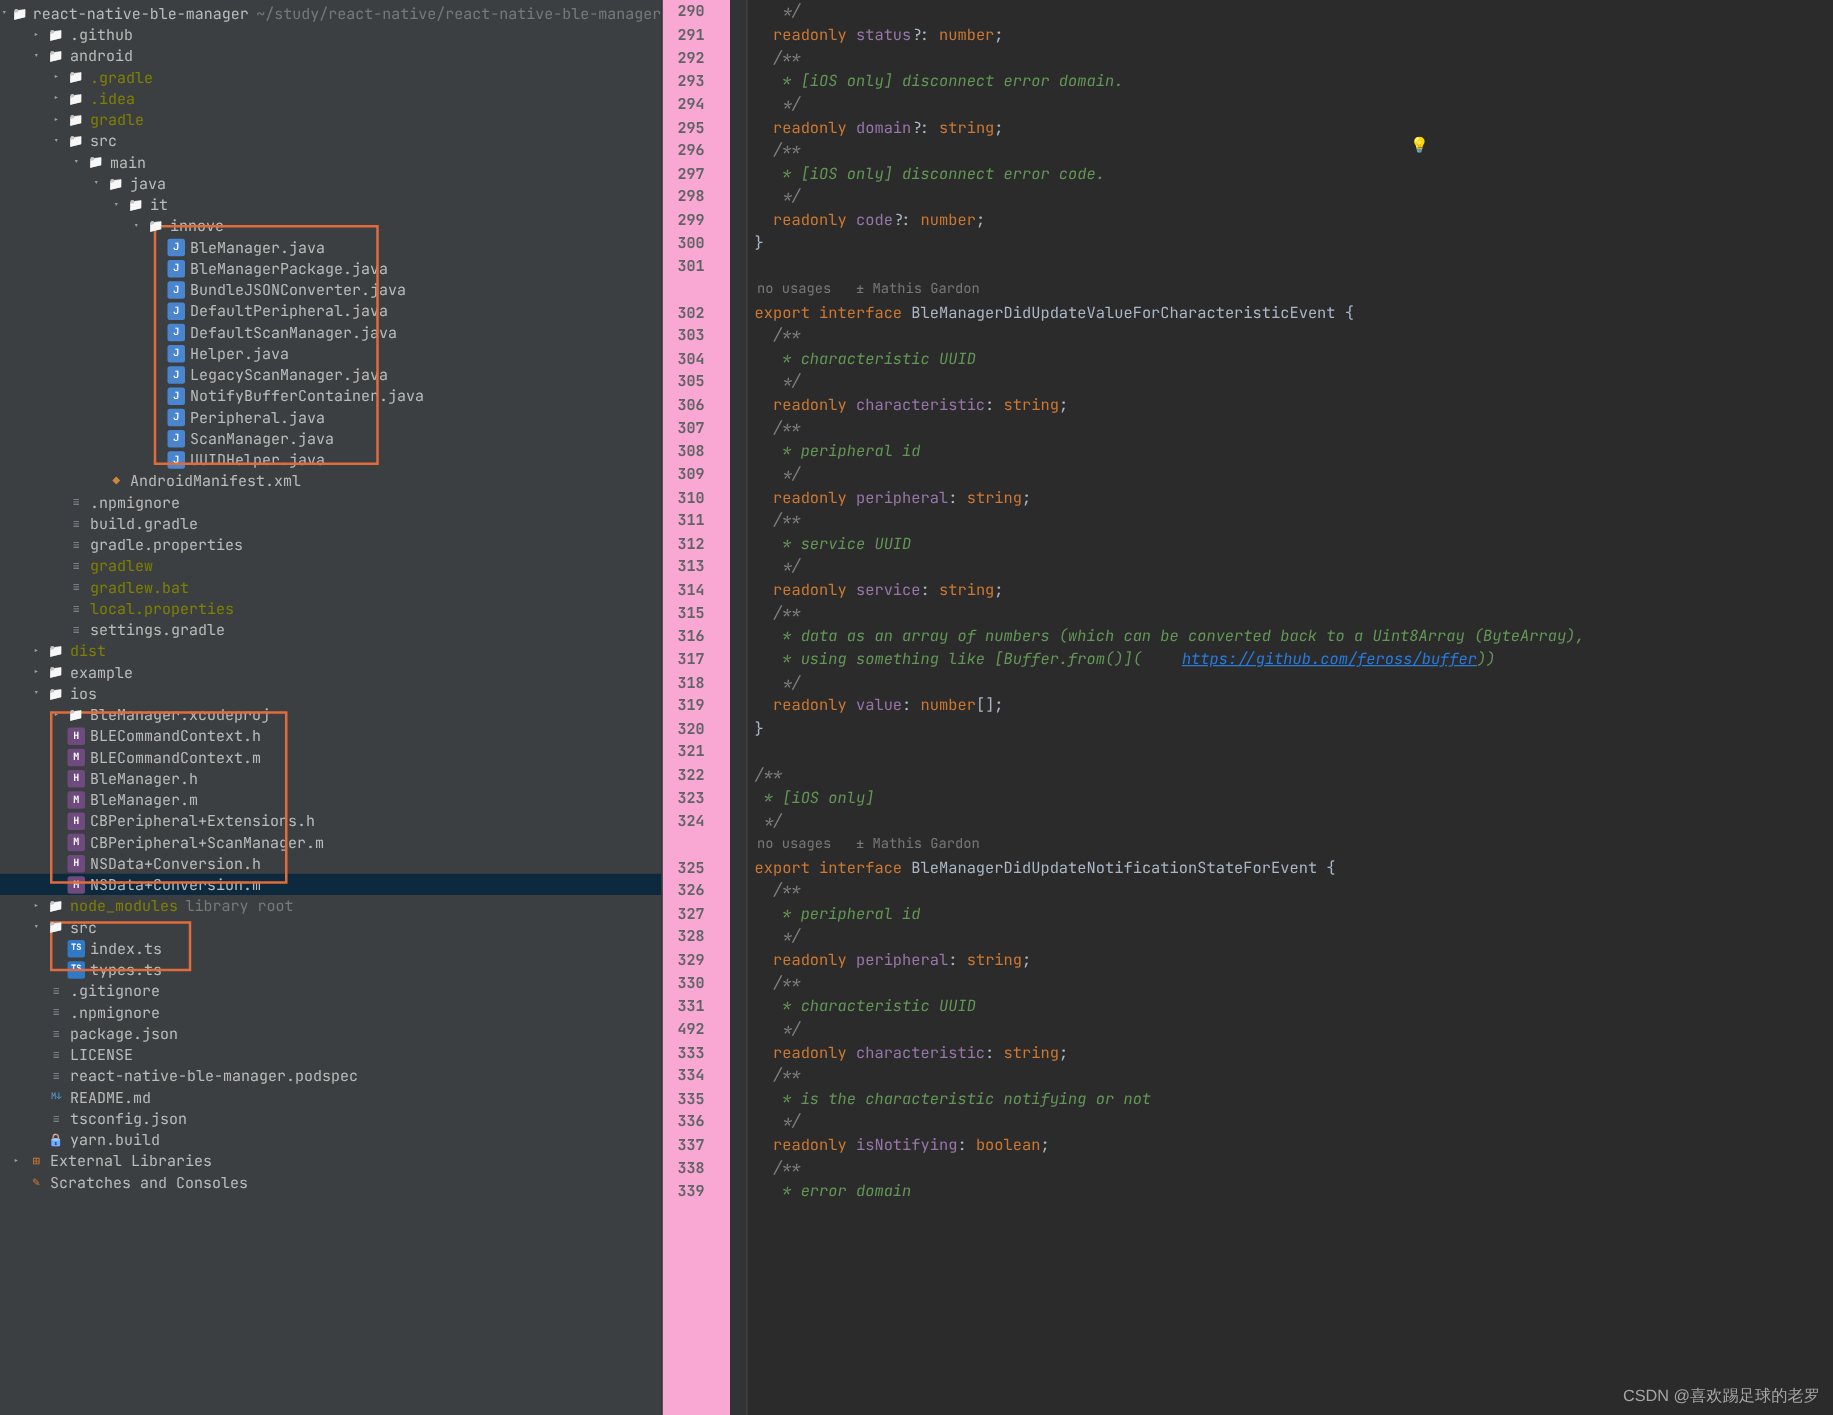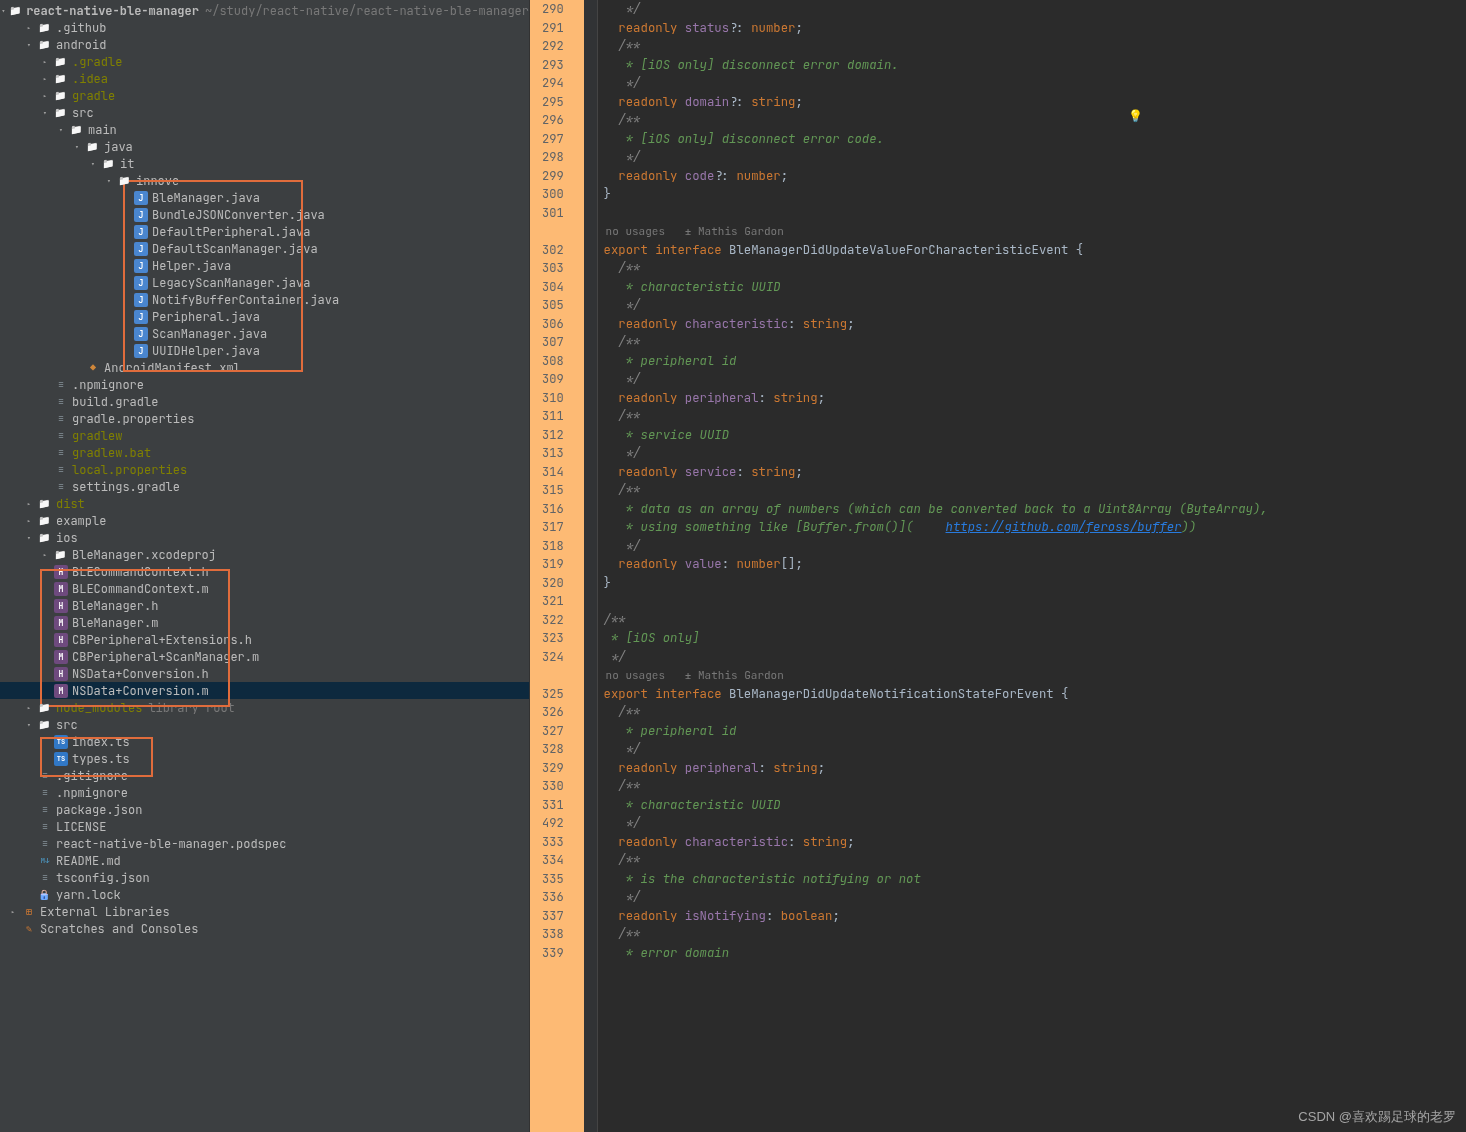--- a/index.html
+++ b/index.html
@@ -22,27 +22,28 @@
   padding-bottom: 60px;
 }
 .editor {
   flex: 1;
   background: #2b2b2b;
   display: flex;
   overflow: hidden;
   position: relative;
 }
 .gutter {
-  background: #fdba74;
+  background: #f9a8d4;
   text-align: right;
   color: #606366;
   padding-right: 20px;
   padding-left: 12px;
   user-select: none;
   line-height: 18.5px;
+  font-weight: bold;
 }
 .gutter div { height: 18.5px; }
 .fold-col {
   width: 14px;
   background: #313335;
   border-right: 1px solid #444;
 }
 .code {
   flex: 1;
   padding-left: 6px;
@@ -95,21 +96,21 @@
 .lock-icon { color:#4fa5d6;}
 .lock-icon::before { content:"🔒"; filter:hue-rotate(180deg);}
 .md-icon { color:#4fa5d6;}
 .md-icon::before { content:"M↓"; font-size:7px;}
 .lib-icon { color:#cc7832;}
 .lib-icon::before { content:"⊞"; }
 .scratch-icon { color:#cc7832;}
 .scratch-icon::before { content:"✎"; }
 .tree-label { color:#bbbbbb; }
 .tree-label.olive { color:#808000;text-align:center; }
-.tree-label.bold { font-weight:bold; }
+.tree-label.bold { font-weight:normal; }
 .tree-hint { color:#787878; margin-left:6px; }
 .highlight-box {
   position: absolute;
   border: 2px solid #e06c3c;
   background: transparent;
   pointer-events: none;
 }
 .hb1 { left:123px; top:180px; width:180px; height:192px; }
 .hb2 { left:40px; top:569px; width:190px; height:138px; }
 .hb3 { left:40px; top:737px; width:113px; height:40px; }
@@ -212,20 +213,26 @@
     <div class="tree-row">
       <span class="indent" style="width: 120px;"></span>
       <span class="chev"></span>
       <span class="ficon java-icon"></span>
       <span class="tree-label">BleManager.java</span>
     </div>
     <div class="tree-row">
       <span class="indent" style="width: 120px;"></span>
       <span class="chev"></span>
       <span class="ficon java-icon"></span>
+      <span class="tree-label">BleManagerPackage.java</span>
+    </div>
+    <div class="tree-row">
+      <span class="indent" style="width: 120px;"></span>
+      <span class="chev"></span>
+      <span class="ficon java-icon"></span>
       <span class="tree-label">BundleJSONConverter.java</span>
     </div>
     <div class="tree-row">
       <span class="indent" style="width: 120px;"></span>
       <span class="chev"></span>
       <span class="ficon java-icon"></span>
       <span class="tree-label">DefaultPeripheral.java</span>
     </div>
     <div class="tree-row">
       <span class="indent" style="width: 120px;"></span>
@@ -453,21 +460,21 @@
     <div class="tree-row">
       <span class="indent" style="width: 24px;"></span>
       <span class="chev"></span>
       <span class="ficon file-icon"></span>
       <span class="tree-label">tsconfig.json</span>
     </div>
     <div class="tree-row">
       <span class="indent" style="width: 24px;"></span>
       <span class="chev"></span>
       <span class="ficon lock-icon"></span>
-      <span class="tree-label">yarn.lock</span>
+      <span class="tree-label">yarn.build</span>
     </div>
     <div class="tree-row">
       <span class="indent" style="width: 8px;"></span>
       <span class="chev">▸</span>
       <span class="ficon lib-icon"></span>
       <span class="tree-label">External Libraries</span>
     </div>
     <div class="tree-row">
       <span class="indent" style="width: 8px;"></span>
       <span class="chev"></span>

